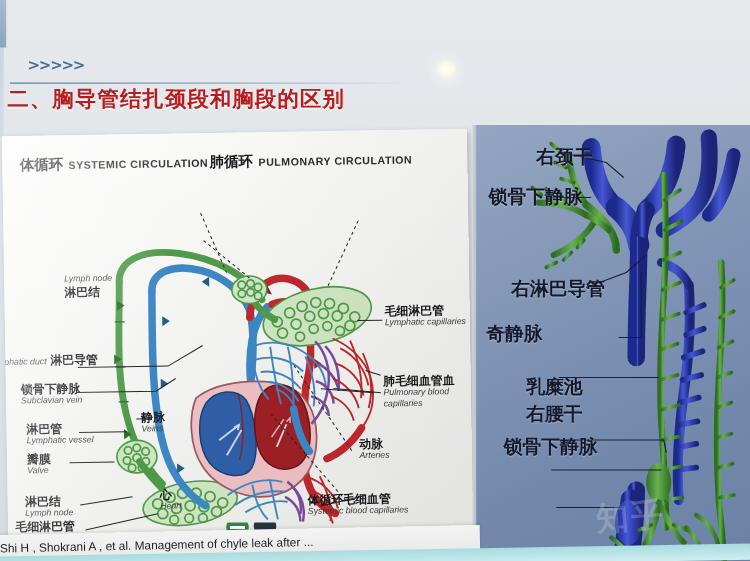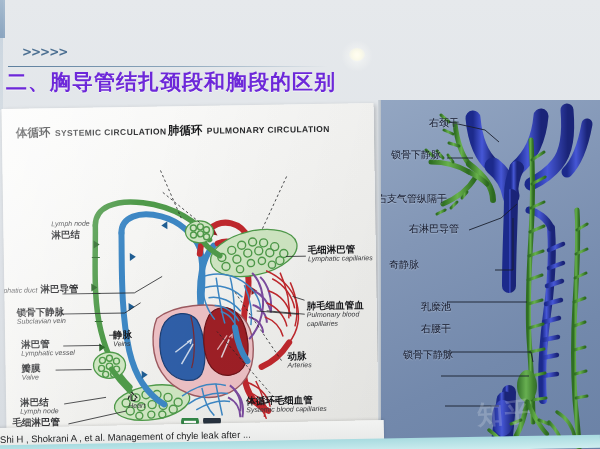--- a/index.html
+++ b/index.html
@@ -40,21 +40,21 @@
     position:absolute;left:22px;top:45px;
     font-size:12px;font-weight:700;color:#4b6f91;letter-spacing:-1px;
     font-family:"DejaVu Sans",sans-serif;
   }
   .hdr-rule{
     position:absolute;left:8px;top:66px;width:320px;height:1px;
     background:linear-gradient(90deg,#5d7f9e 0%,#8fa8bd 55%,rgba(160,180,198,0) 100%);
   }
   .hdr-title{
     position:absolute;left:6px;top:68px;
-    font-size:21px;font-weight:700;color:#6d28d9;
+    font-size:17px;font-weight:700;color:#b91c1c;
     letter-spacing:1px;white-space:nowrap;
     text-shadow:0 1px 0 rgba(255,255,255,.55);
   }
 
   
   .card{
     position:absolute;left:4px;top:106px;width:372px;height:322px;
     background:linear-gradient(160deg,#fbfbfa 0%,#f4f4f2 45%,#ebebe8 100%);
     box-shadow:2px 2px 5px rgba(0,0,0,.22);
     transform:rotate(-0.9deg);
@@ -78,21 +78,21 @@
     position:absolute;left:381px;top:100px;width:219px;height:349px;
     background:linear-gradient(155deg,#93a6c2 0%,#8296b6 35%,#7389ac 70%,#6b82a6 100%);
     overflow:hidden;
   }
   .rpanel-edge{
     position:absolute;left:378px;top:100px;width:4px;height:349px;
     background:linear-gradient(90deg,#cfd5db,#aeb7c0);
   }
   .rlbl{
     position:absolute;white-space:nowrap;
-    font-size:10px;font-weight:400;color:#14182a;
+    font-size:15px;font-weight:700;color:#14182a;
     text-shadow:0 1px 1px rgba(220,228,240,.45);
   }
 
   
   .cite-strip{
     position:absolute;left:-6px;top:424px;width:390px;height:26px;
     background:linear-gradient(180deg,#f2f3f2 0%,#e6e7e6 100%);
     transform:rotate(-1.2deg);
     box-shadow:0 -1px 3px rgba(0,0,0,.12);
     overflow:hidden;
@@ -546,21 +546,20 @@
         <path d="M114,170 L132,170 L132,118"></path>
         <path d="M66,202 L146,202"></path>
         <path d="M62,252 L150,252 L152,262"></path>
         <path d="M60,276 L148,276"></path>
         <path d="M64,306 L118,306"></path>
       </g>
     </svg>
 
     <div class="rlbl" style="left:48px;top:16px;">右颈干</div>
     <div class="rlbl" style="left:10px;top:48px;">锁骨下静脉</div>
-    <div class="rlbl" style="left:-4px;top:92px;">右支气管纵隔干</div>
     <div class="rlbl" style="left:28px;top:122px;">右淋巴导管</div>
     <div class="rlbl" style="left:8px;top:158px;">奇静脉</div>
     <div class="rlbl" style="left:40px;top:200px;">乳糜池</div>
     <div class="rlbl" style="left:40px;top:222px;">右腰干</div>
     <div class="rlbl" style="left:22px;top:248px;">锁骨下静脉</div>
 
     <div class="watermark" style="left:96px;top:296px;">知乎</div>
   </div>
 
   <svg class="logo-dots" viewBox="0 0 90 16">

